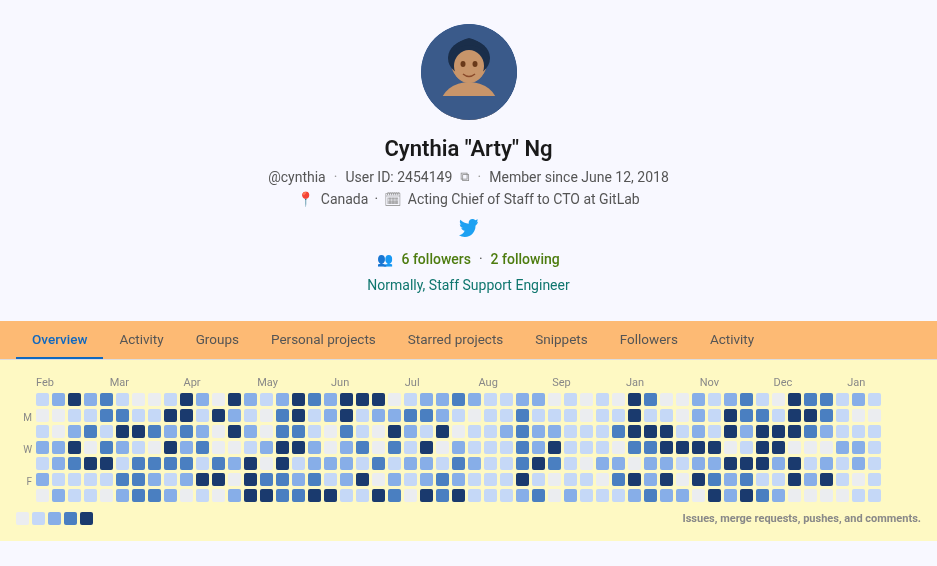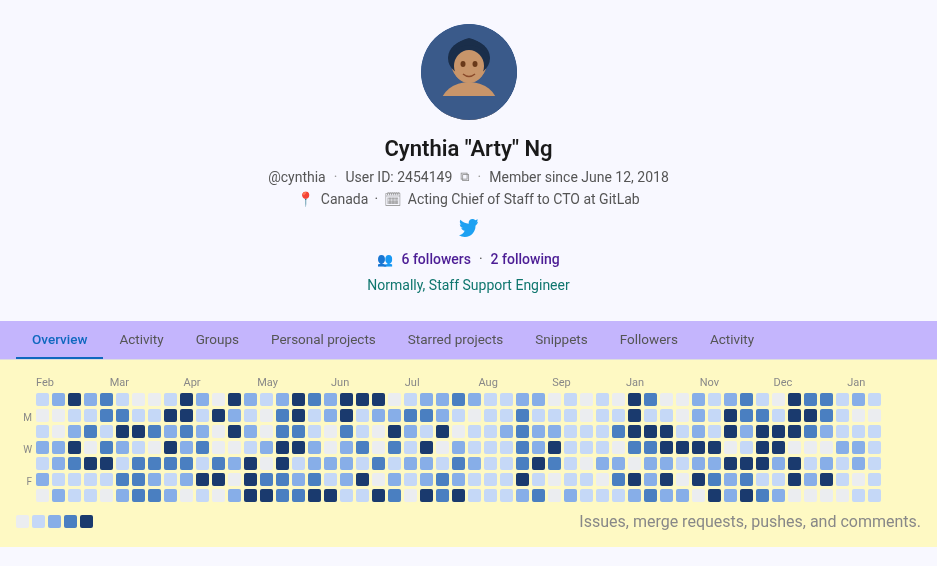--- a/index.html
+++ b/index.html
@@ -68,33 +68,33 @@
       font-size: 18px;
     }
     .followers-row {
       display: flex;
       align-items: center;
       gap: 8px;
       margin-bottom: 10px;
       color: #555;
     }
     .followers-row a {
-      color: #4c1d95;
+      color: #4d7c0f;
       text-decoration: none;
       font-weight: 500;
     }
     .bio {
       color: #0f766e;
       margin-bottom: 12px;
     }
     
     .tabs {
       display: flex;
       border-bottom: 1px solid #ddd;
-      background: #c4b5fd;
+      background: #fdba74;
       padding: 0 16px;
       overflow-x: auto;
     }
     .tab {
       padding: 10px 16px;
       cursor: pointer;
       color: #555;
       font-size: 13.5px;
       border-bottom: 2px solid transparent;
       white-space: nowrap;
@@ -168,23 +168,24 @@
       display: flex;
       align-items: center;
       gap: 3px;
     }
     .legend-square {
       width: 13px;
       height: 13px;
       border-radius: 2px;
     }
     .legend-text {
-      font-size: 16px;
+      font-size: 11px;
       color: #888;
       text-align: left;
+      font-weight: bold;
     }
     
     .c0 { background-color: #ebedf0; }
     .c1 { background-color: #c5d8f7; }
     .c2 { background-color: #87aee8; }
     .c3 { background-color: #4a7fc1; }
     .c4 { background-color: #1a3a6e; }
   </style>
 </head>
 <body>

